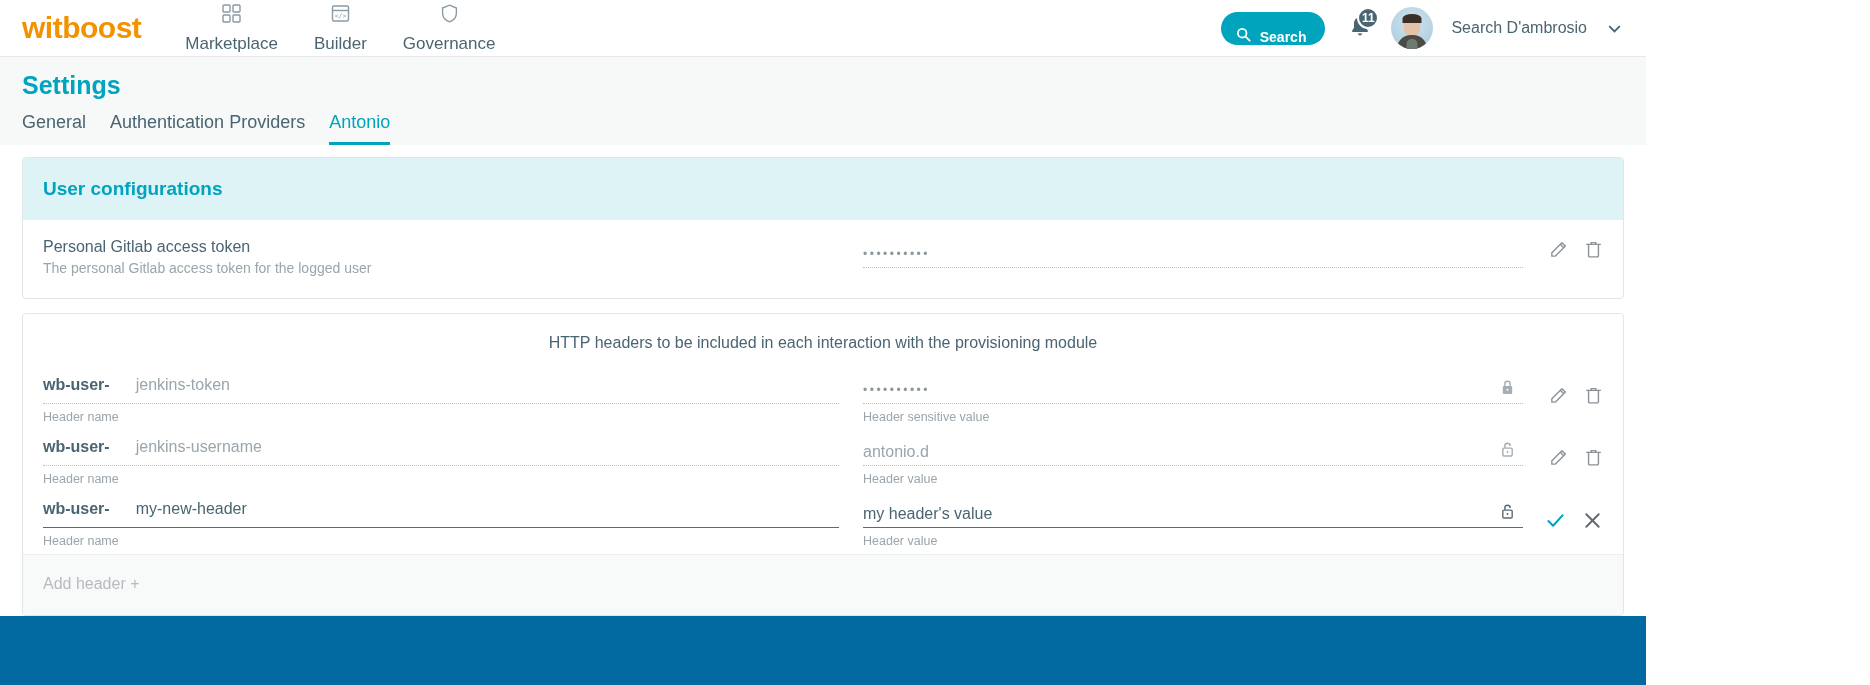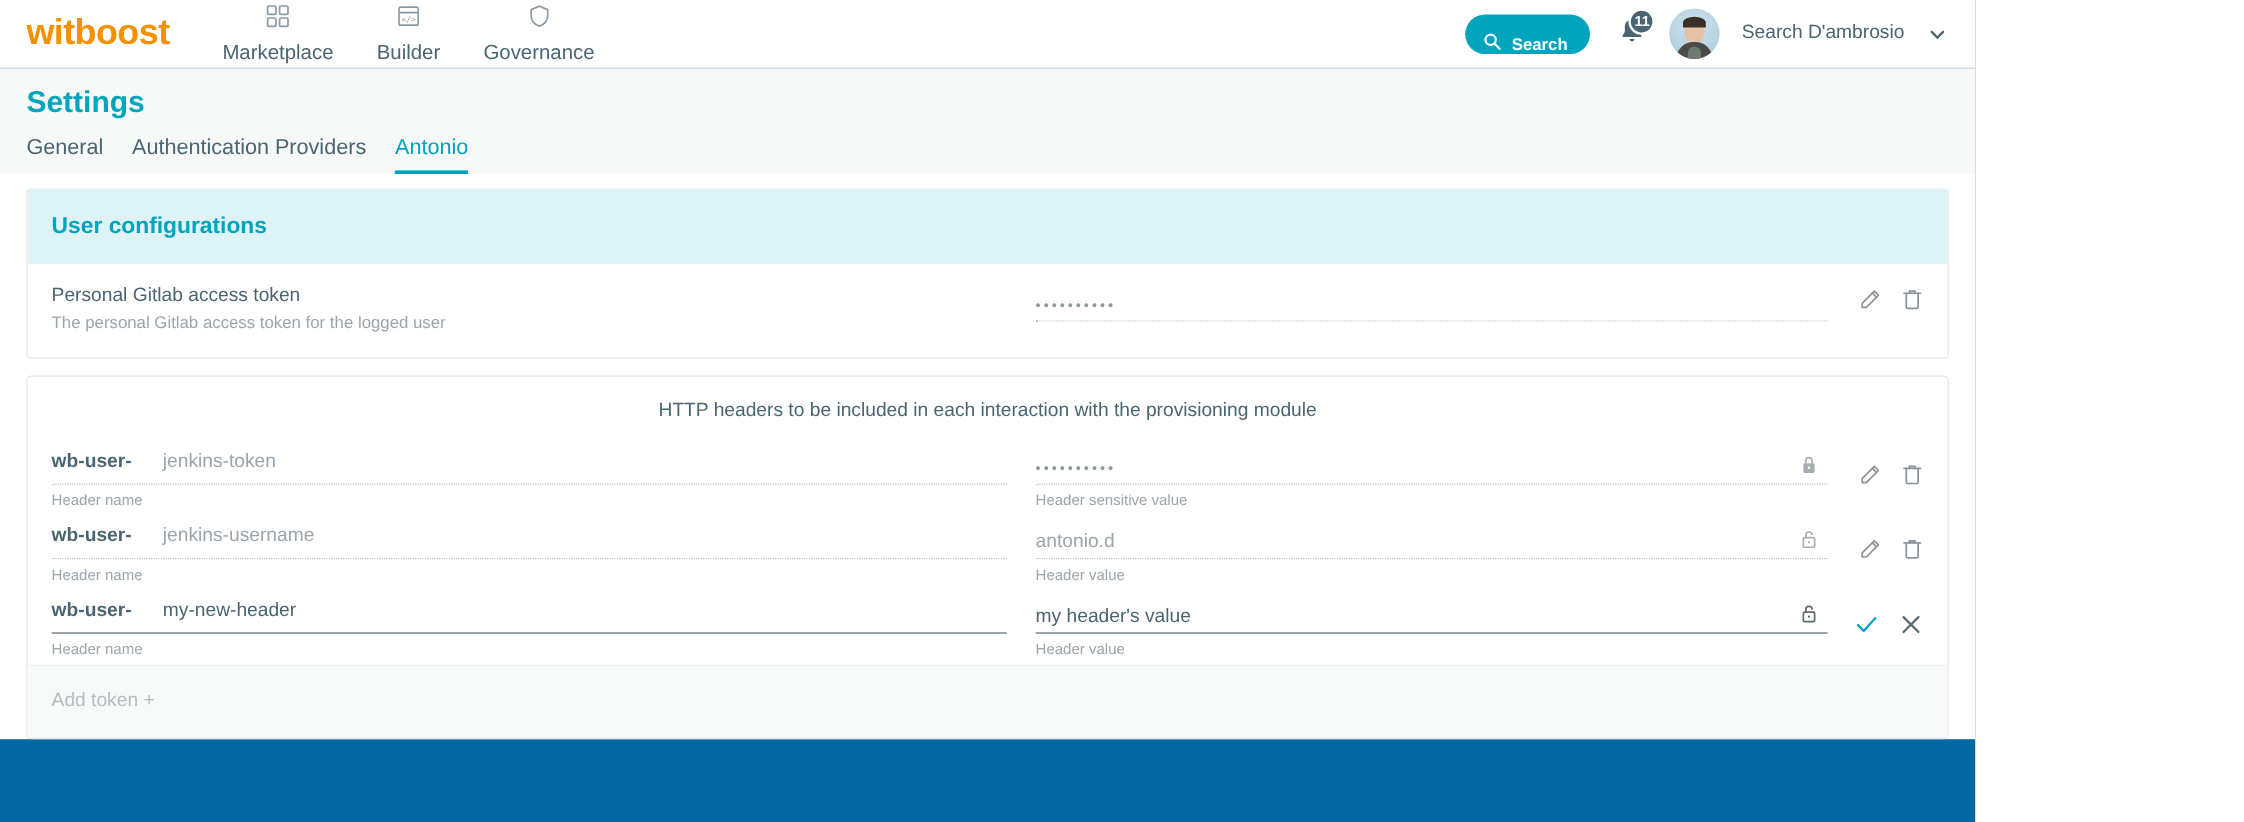--- a/index.html
+++ b/index.html
@@ -453,18 +453,18 @@
               <svg width="21" height="21" viewBox="0 0 22 22" fill="none" stroke="#5d6a72" stroke-width="2" stroke-linecap="round">
                 <line x1="4.5" y1="4.5" x2="17.5" y2="17.5"></line>
                 <line x1="17.5" y1="4.5" x2="4.5" y2="17.5"></line>
               </svg>
             </span>
           </div>
         </div>
       </div>
 
       <div class="add-row">
-        <div class="add-header">Add token +</div>
+        <div class="add-header">Add header +</div>
       </div>
     </div>
 
   </div>
 </div>
 
 </body></html>

